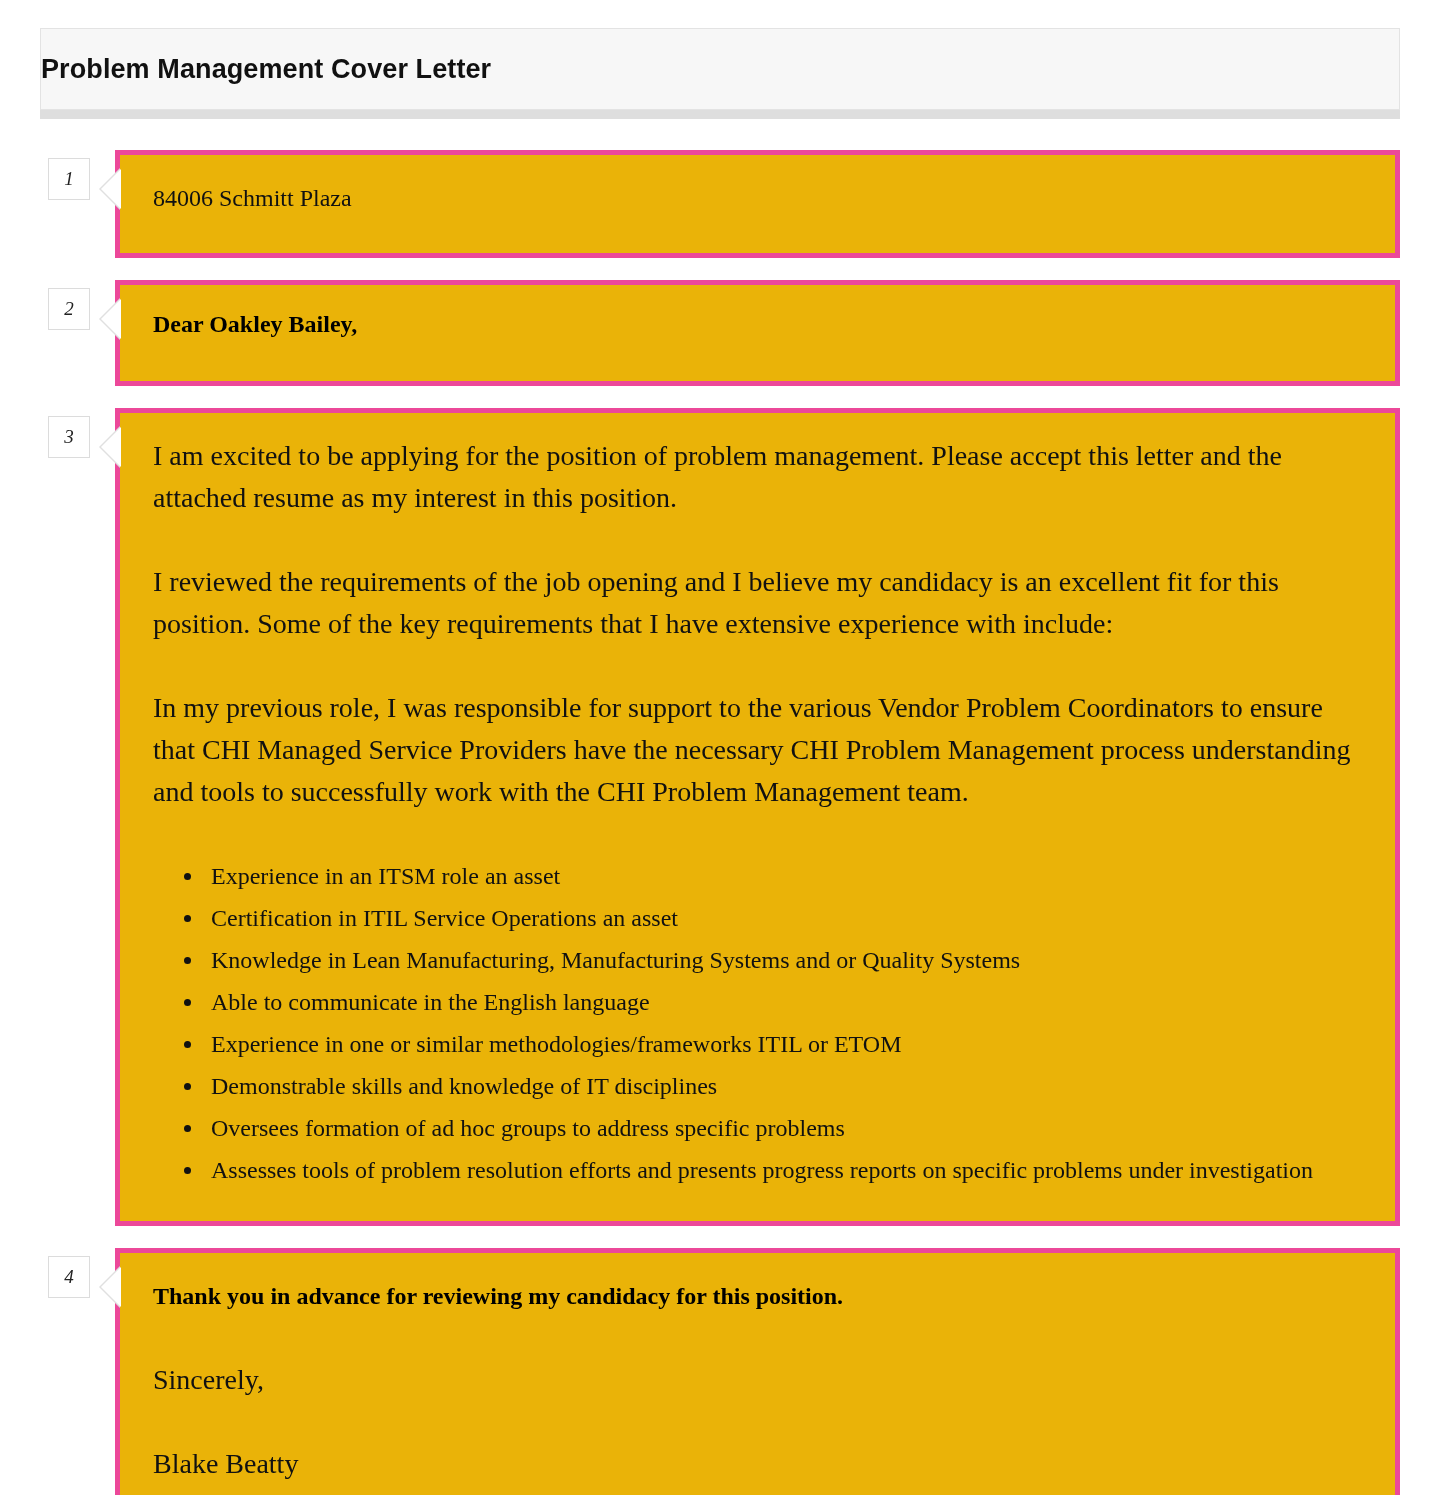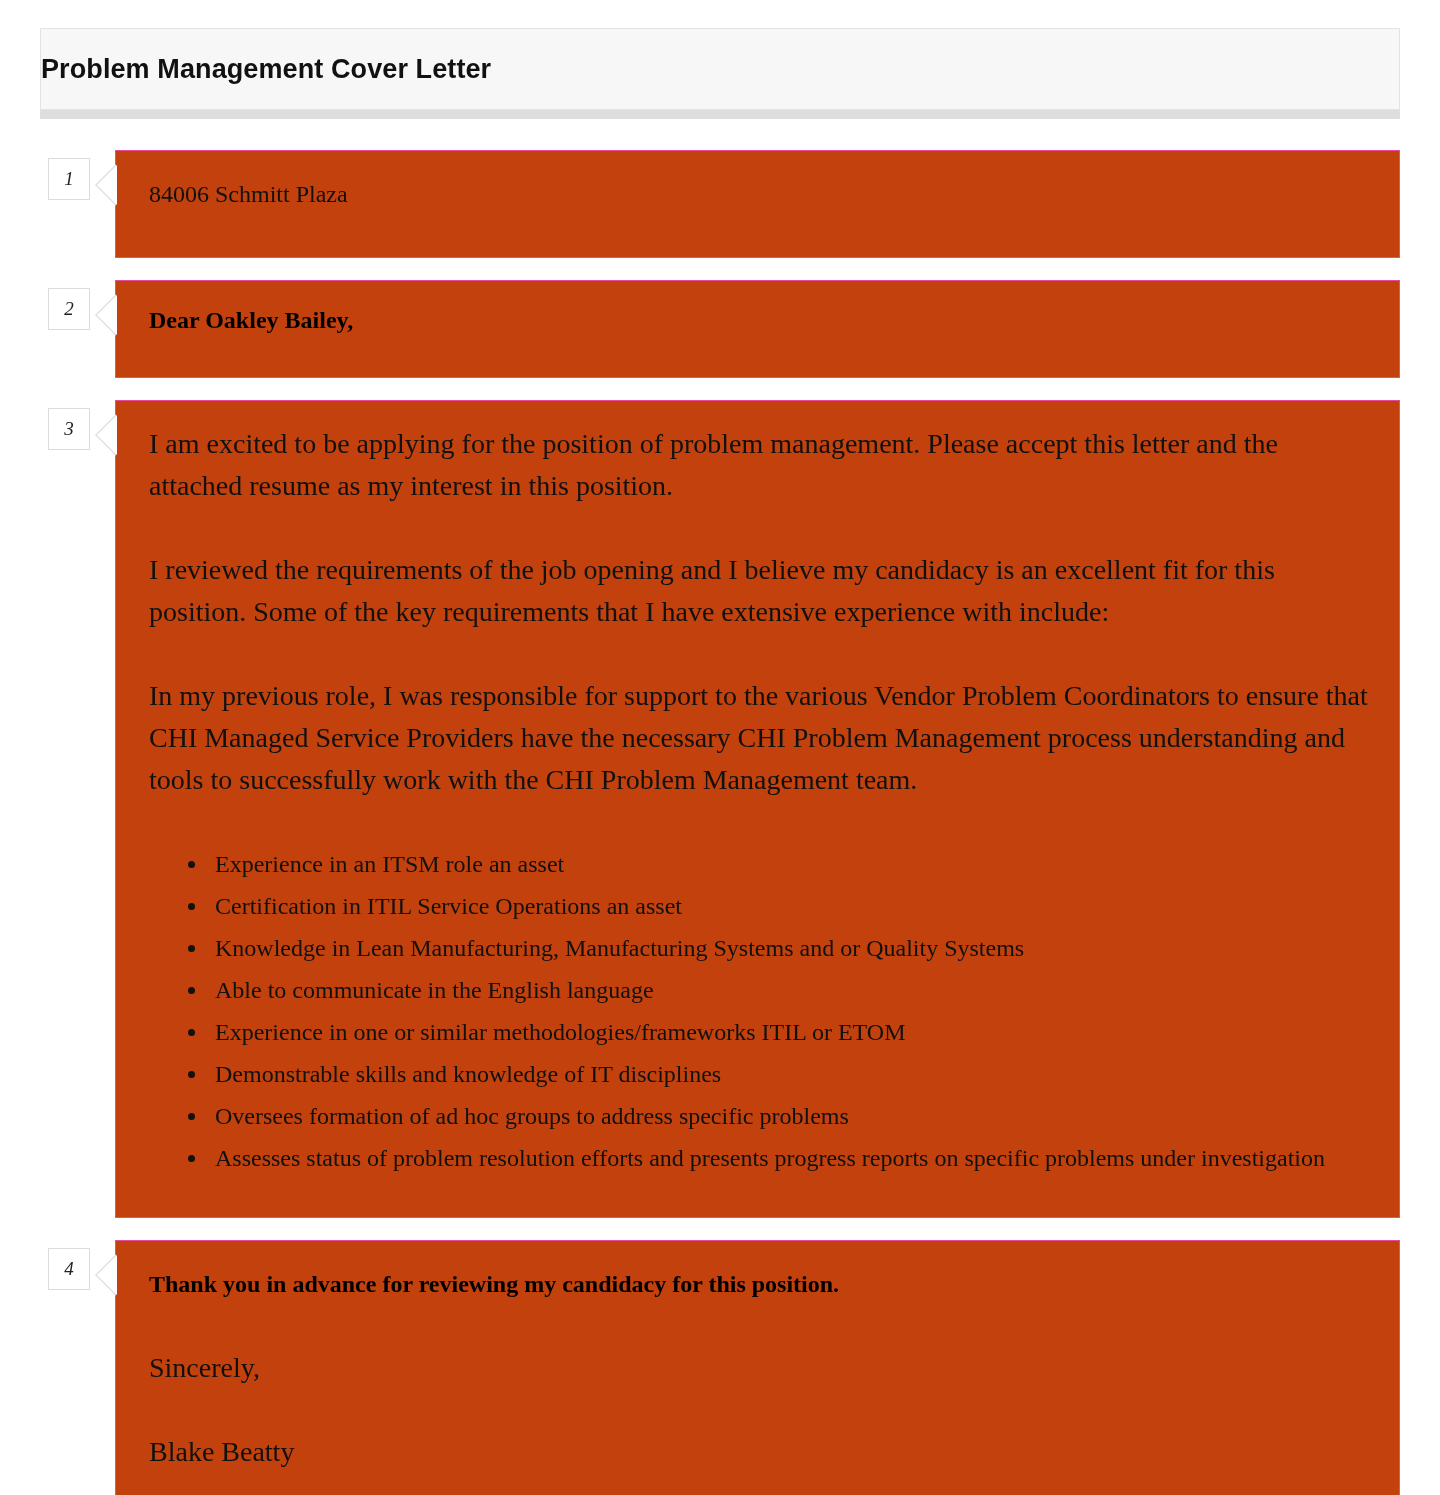--- a/index.html
+++ b/index.html
@@ -72,22 +72,22 @@
     justify-content: center;
     font-style: italic;
     font-size: 19px;
     color: #222222;
     box-sizing: border-box;
     z-index: 3;
   }
 
   .bubble {
     margin-left: 75px;
-    border: 1px solid #ec4899;
-    background: #c2410c;
+    border: 5px solid #ec4899;
+    background: #eab308;
     position: relative;
     padding: 22px 30px 26px 33px;
     box-sizing: border-box;
     min-height: 100px;
   }
 
   
   .bubble::before {
     content: "";
     position: absolute;
@@ -127,21 +127,21 @@
   }
   .strong-line {
     font-size: 24px;
     line-height: 42px;
     font-weight: bold;
     color: #000000;
     margin: 0 0 42px 0;
   }
 
   ul.reqs {
-    margin: 8px;
+    margin: 0;
     padding: 0 0 0 52px;
     list-style-type: disc;
   }
   ul.reqs li {
     font-size: 24px;
     line-height: 42px;
     color: #111111;
     padding-left: 6px;
   }
 
@@ -185,21 +185,21 @@
         <p class="para">I reviewed the requirements of the job opening and I believe my candidacy is an excellent fit for this position. Some of the key requirements that I have extensive experience with include:</p>
         <p class="para">In my previous role, I was responsible for support to the various Vendor Problem Coordinators to ensure that CHI Managed Service Providers have the necessary CHI Problem Management process understanding and tools to successfully work with the CHI Problem Management team.</p>
         <ul class="reqs">
           <li>Experience in an ITSM role an asset</li>
           <li>Certification in ITIL Service Operations an asset</li>
           <li>Knowledge in Lean Manufacturing, Manufacturing Systems and or Quality Systems</li>
           <li>Able to communicate in the English language</li>
           <li>Experience in one or similar methodologies/frameworks ITIL or ETOM</li>
           <li>Demonstrable skills and knowledge of IT disciplines</li>
           <li>Oversees formation of ad hoc groups to address specific problems</li>
-          <li>Assesses status of problem resolution efforts and presents progress reports on specific problems under investigation</li>
+          <li>Assesses tools of problem resolution efforts and presents progress reports on specific problems under investigation</li>
         </ul>
       </div>
     </div>
 
     <div class="block closing-block">
       <div class="badge">4</div>
       <div class="bubble">
         <p class="strong-line">Thank you in advance for reviewing my candidacy for this position.</p>
         <p class="para">Sincerely,</p>
         <p class="para">Blake Beatty</p>

